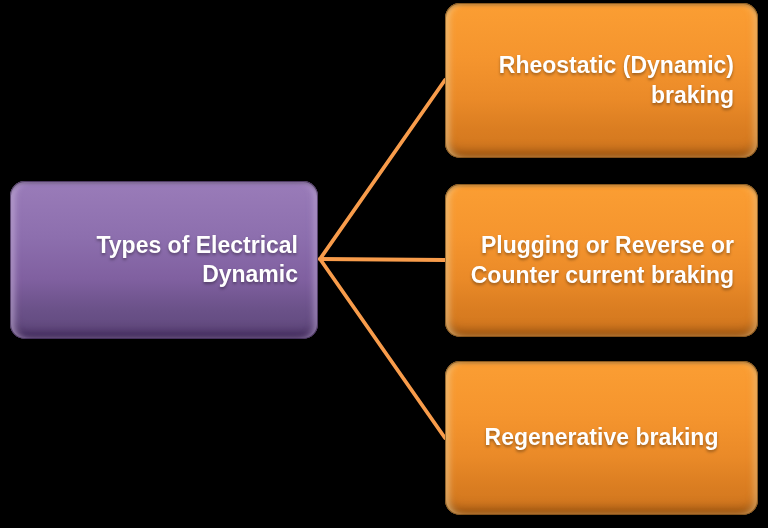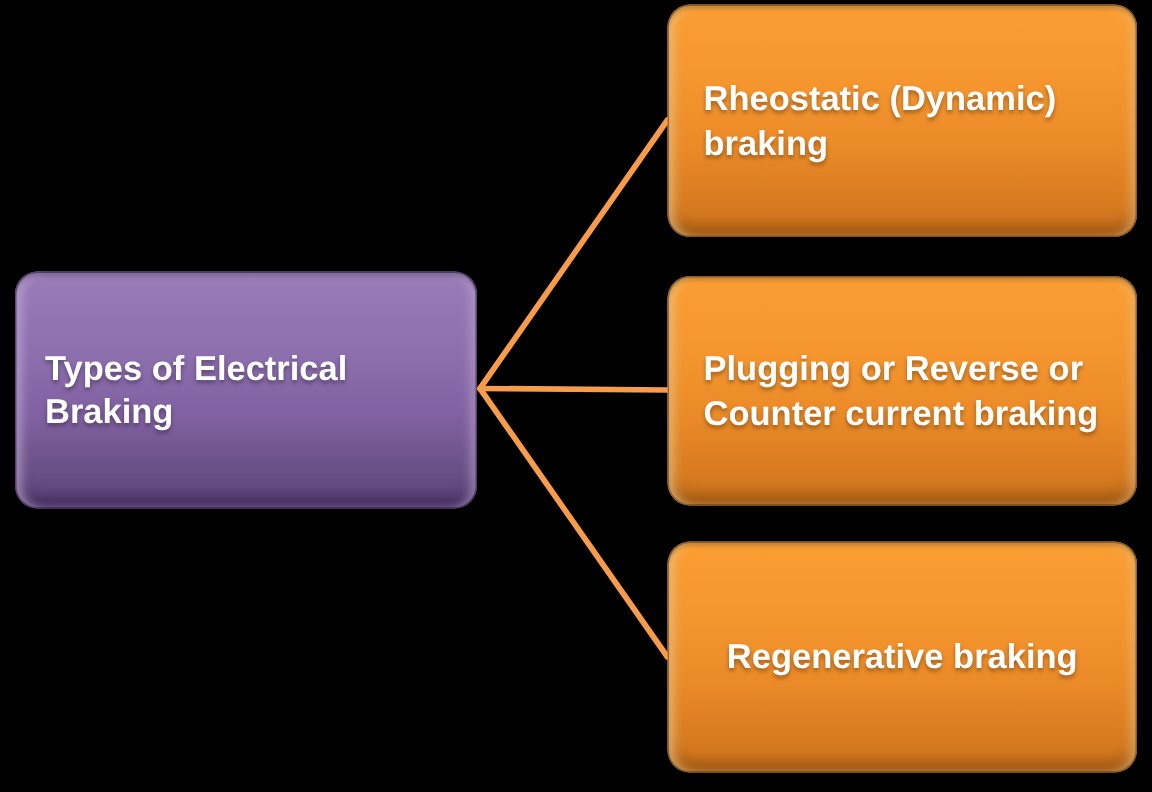--- a/index.html
+++ b/index.html
@@ -18,21 +18,21 @@
     position: absolute;
     left: 0; top: 0;
     width: 768px; height: 528px;
   }
   .node {
     position: absolute;
     border-radius: 15px;
     display: flex;
     align-items: center;
     justify-content: center;
-    text-align: left;
+    text-align: right;
     color: #ffffff;
     font-weight: bold;
     font-size: 23px;
     line-height: 1.28;
     text-shadow: 0 2px 3px rgba(0,0,0,0.35);
     box-sizing: border-box;
   }
   .node--root {
     left: 10px; top: 181px;
     width: 308px; height: 158px;
@@ -67,21 +67,21 @@
 
 <div class="canvas">
 
   <svg class="connectors" viewBox="0 0 768 528" xmlns="http://www.w3.org/2000/svg" aria-hidden="true">
     <line x1="320" y1="259" x2="445" y2="80" stroke="#F89C4B" stroke-width="3.8" stroke-linecap="round"></line>
     <line x1="320" y1="259" x2="445" y2="260" stroke="#F89C4B" stroke-width="3.8" stroke-linecap="round"></line>
     <line x1="320" y1="259" x2="445" y2="438" stroke="#F89C4B" stroke-width="3.8" stroke-linecap="round"></line>
   </svg>
 
   <div class="node node--root">
-    <span class="node-label">Types of Electrical Braking</span>
+    <span class="node-label">Types of Electrical Dynamic</span>
   </div>
 
   <div class="node node--branch node--branch-1">
     <span class="node-label">Rheostatic (Dynamic) braking</span>
   </div>
 
   <div class="node node--branch node--branch-3">
     <span class="node-label">Regenerative braking</span>
   </div>
 

